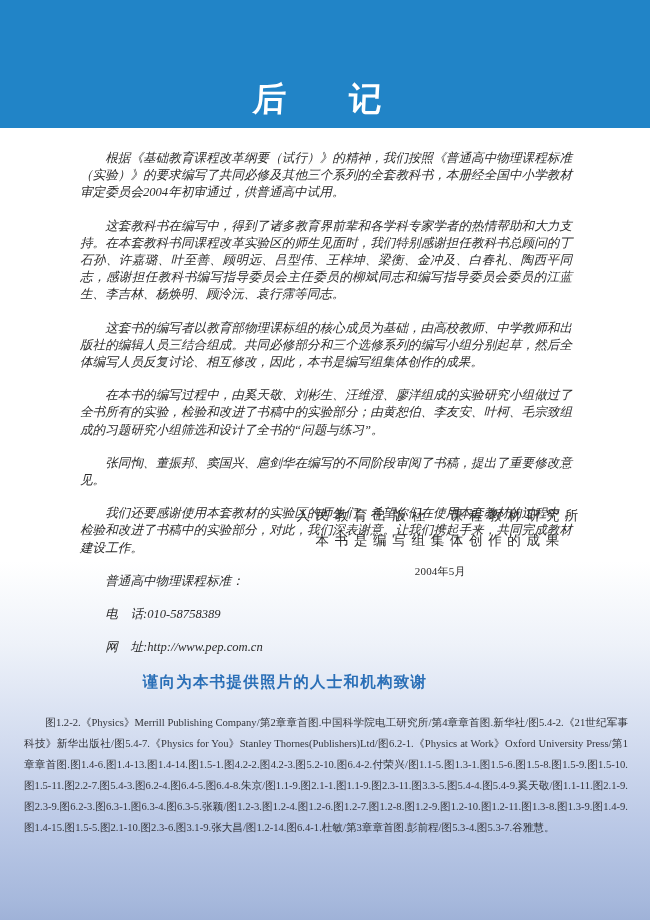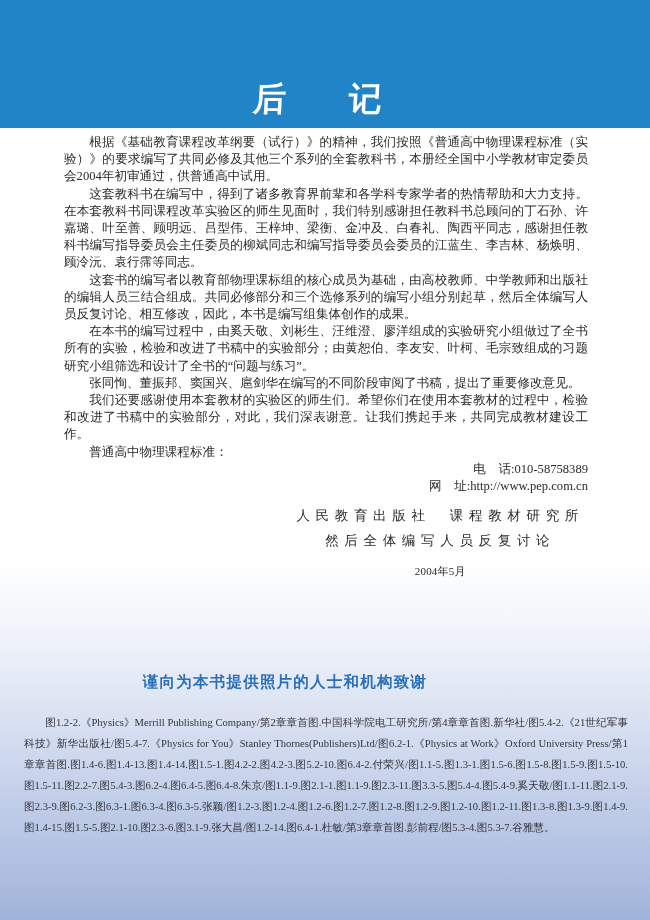--- a/index.html
+++ b/index.html
@@ -32,27 +32,28 @@
     font-family:"Liberation Serif","DejaVu Serif",serif;
     transform:skewX(-3deg);
   }
   .body-text{
     position:absolute;top:134px;left:64px;right:62px;
     font-size:12.6px;line-height:17.2px;
     color:#2b2b2b;
     text-align:justify;
   }
   .body-text p{
-    margin:0;
+    margin:16px;
     text-indent:2em;
+    font-style:italic;
   }
   .contact-line{
     margin:0;
     text-indent:2em;
-    text-align:right;
+    text-align:left;
   }
   .publisher{
     position:absolute;top:503px;right:66px;
     text-align:center;
     color:#2b2b2b;
   }
   .publisher-line{
     margin:4px 0 7px 0;
     font-size:13.5px;
     letter-spacing:0.42em;
@@ -99,21 +100,21 @@
     <p>在本书的编写过程中，由奚天敬、刘彬生、汪维澄、廖洋组成的实验研究小组做过了全书所有的实验，检验和改进了书稿中的实验部分；由黄恕伯、李友安、叶柯、毛宗致组成的习题研究小组筛选和设计了全书的“问题与练习”。</p>
     <p>张同恂、董振邦、窦国兴、扈剑华在编写的不同阶段审阅了书稿，提出了重要修改意见。</p>
     <p>我们还要感谢使用本套教材的实验区的师生们。希望你们在使用本套教材的过程中，检验和改进了书稿中的实验部分，对此，我们深表谢意。让我们携起手来，共同完成教材建设工作。</p>
     <p>普通高中物理课程标准：</p>
     <p class="contact-line">电　话:010-58758389</p>
     <p class="contact-line">网　址:http://www.pep.com.cn</p>
   </div>
 
   <div class="publisher">
     <p class="publisher-line">人民教育出版社　课程教材研究所</p>
-    <p class="publisher-line">然后全体编写人员反复讨论</p>
+    <p class="publisher-line">本书是编写组集体创作的成果</p>
     <p class="publisher-date">2004年5月</p>
   </div>
 
   <h2 class="ack-heading">谨向为本书提供照片的人士和机构致谢</h2>
 
   <p class="credits">图1.2-2.《Physics》Merrill Publishing Company/第2章章首图.中国科学院电工研究所/第4章章首图.新华社/图5.4-2.《21世纪军事科技》新华出版社/图5.4-7.《Physics for You》Stanley Thornes(Publishers)Ltd/图6.2-1.《Physics at Work》Oxford University Press/第1章章首图.图1.4-6.图1.4-13.图1.4-14.图1.5-1.图4.2-2.图4.2-3.图5.2-10.图6.4-2.付荣兴/图1.1-5.图1.3-1.图1.5-6.图1.5-8.图1.5-9.图1.5-10.图1.5-11.图2.2-7.图5.4-3.图6.2-4.图6.4-5.图6.4-8.朱京/图1.1-9.图2.1-1.图1.1-9.图2.3-11.图3.3-5.图5.4-4.图5.4-9.奚天敬/图1.1-11.图2.1-9.图2.3-9.图6.2-3.图6.3-1.图6.3-4.图6.3-5.张颖/图1.2-3.图1.2-4.图1.2-6.图1.2-7.图1.2-8.图1.2-9.图1.2-10.图1.2-11.图1.3-8.图1.3-9.图1.4-9.图1.4-15.图1.5-5.图2.1-10.图2.3-6.图3.1-9.张大昌/图1.2-14.图6.4-1.杜敏/第3章章首图.彭前程/图5.3-4.图5.3-7.谷雅慧。</p>
 
 </div>
 
 </body></html>

